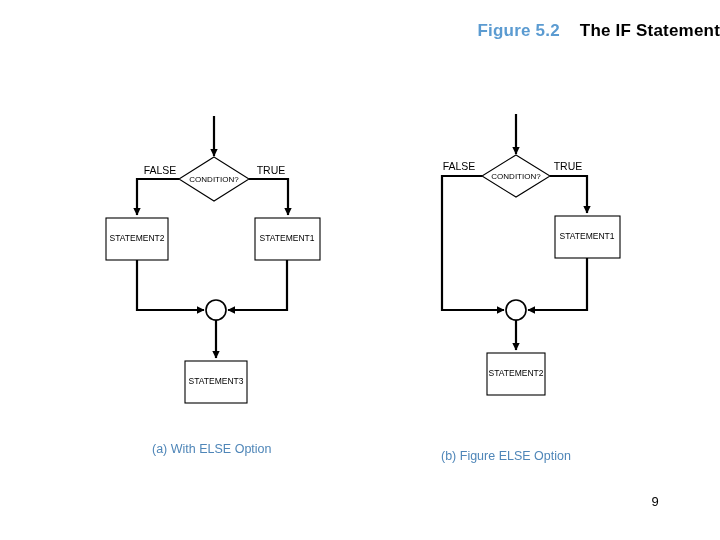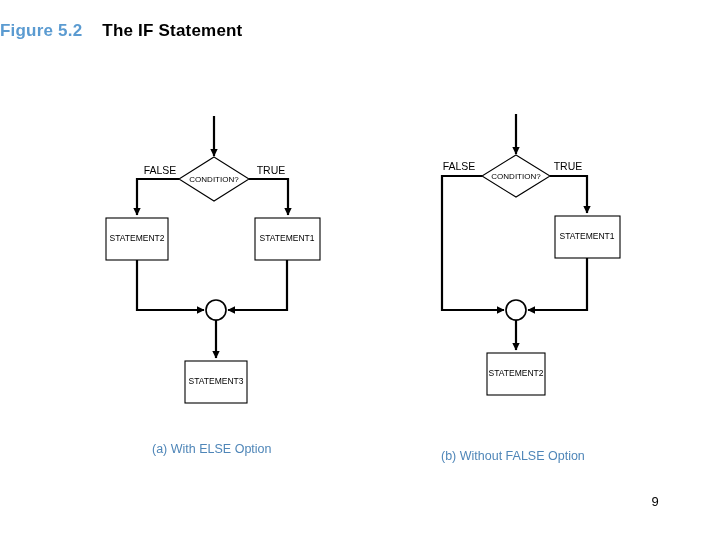--- a/index.html
+++ b/index.html
@@ -19,21 +19,21 @@
     left: 0;
     top: 0;
     width: 720px;
     height: 540px;
   }
   .title-row {
     position: absolute;
     left: 0;
     top: 21px;
     width: 720px;
-    text-align: left;
+    text-align: right;
   }
   .title-fig {
     font-size: 17px;
     font-weight: bold;
     color: #5b9bd1;
     letter-spacing: 0.2px;
   }
   .title-gap {
     display: inline-block;
     width: 20px;
@@ -180,17 +180,17 @@
       <circle class="circle-shape" cx="516" cy="310" r="10"></circle>
 
       <line class="conn" x1="516" y1="320" x2="516" y2="350" marker-end="url(#arrowFat)"></line>
 
       <rect class="shape" x="487" y="353" width="58" height="42"></rect>
       <text class="node-text" x="516" y="376" text-anchor="middle">STATEMENT2</text>
     </g>
   </svg>
 
   <div class="caption" id="caption-a">(a) With ELSE Option</div>
-  <div class="caption" id="caption-b">(b) Without FALSE Option</div>
+  <div class="caption" id="caption-b">(b) Figure ELSE Option</div>
 
   <div class="page-num">9</div>
 
 </div>
 
 </body></html>

